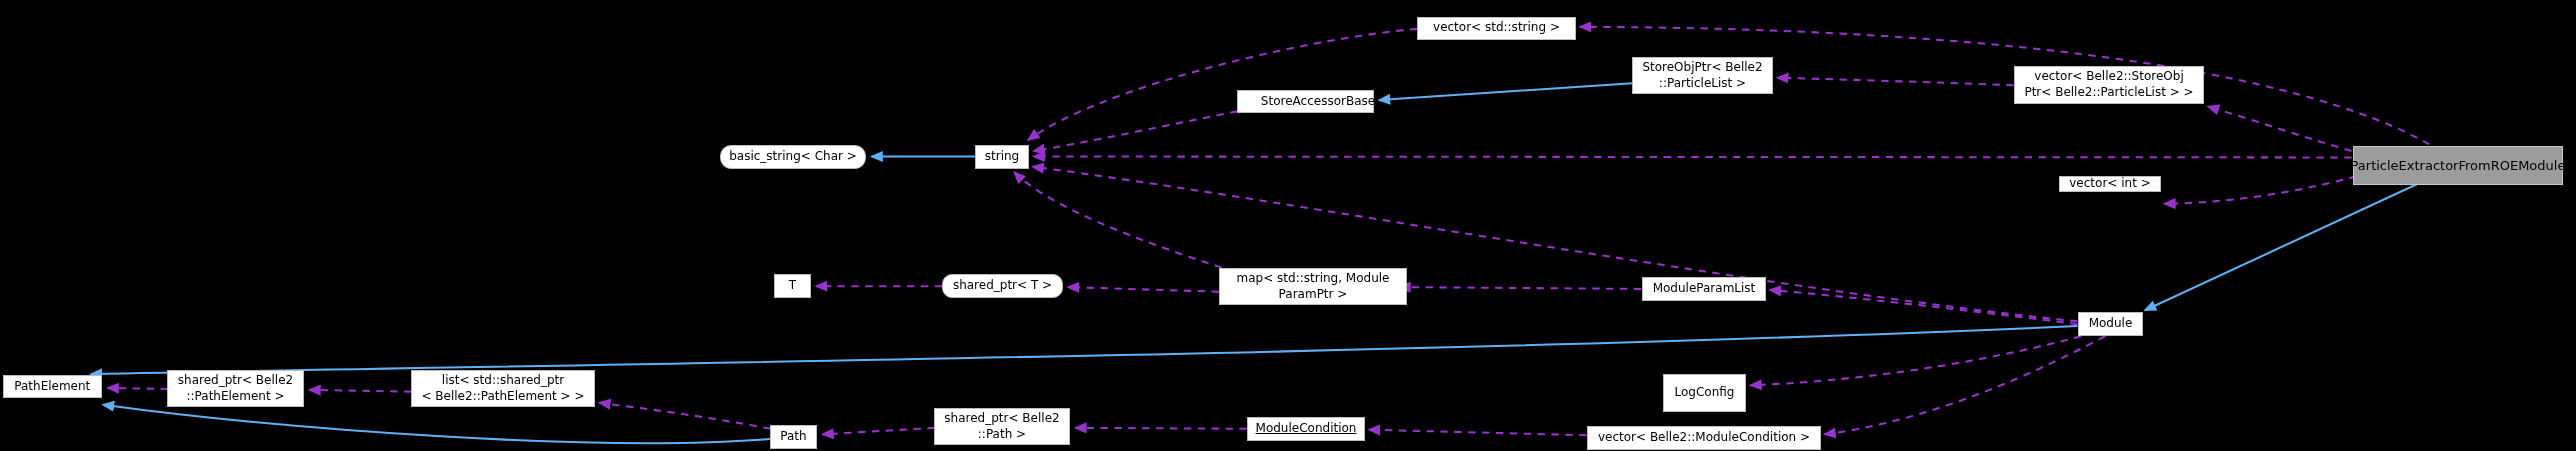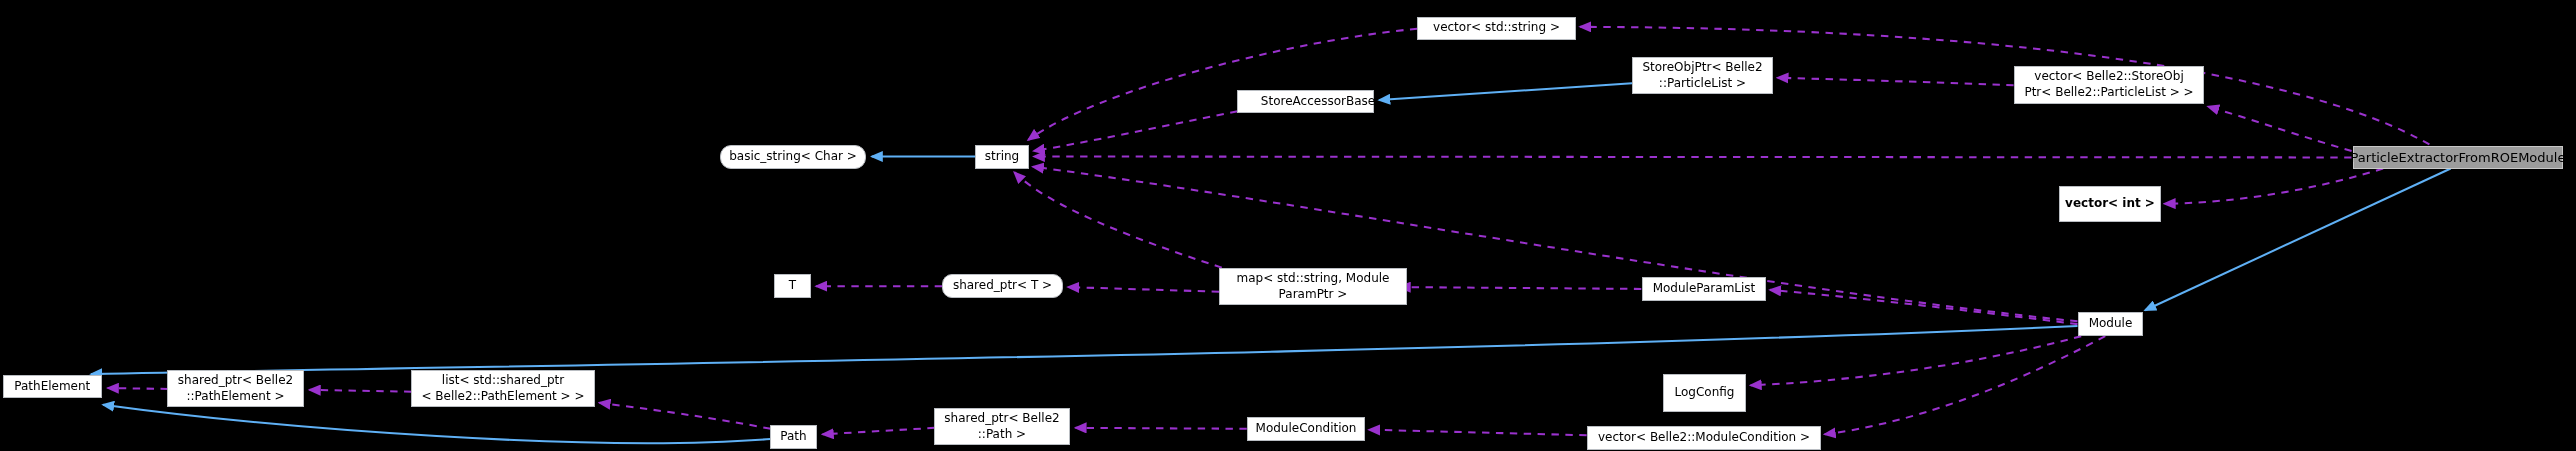--- a/index.html
+++ b/index.html
@@ -94,34 +94,34 @@
     </svg>
   <div>
       <div class="node" style="left: 720px; top: 145px; width: 146px; height: 24px; border-radius: 11px;">basic_string&lt; Char &gt;</div>
       <div class="node" style="left: 975px; top: 145px; width: 54px; height: 24px;">string</div>
       <div class="node" style="left: 1417px; top: 16.7px; width: 159px; height: 23px;">vector&lt; std::string &gt;</div>
       <div class="node" style="left: 1632px; top: 57px; width: 141px; height: 37px;">StoreObjPtr&lt; Belle2
 ::ParticleList &gt;</div>
       <div class="node" style="left: 2014px; top: 66px; width: 190px; height: 38px;">vector&lt; Belle2::StoreObj
 Ptr&lt; Belle2::ParticleList &gt; &gt;</div>
       <div class="node" style="left: 1237px; top: 90px; width: 137px; height: 23px; padding-left: 25px;">StoreAccessorBase</div>
-      <div class="node highlight" style="left: 2353px; top: 146px; width: 210px; height: 23px;">ParticleExtractorFromROEModule</div>
-      <div class="node" style="left: 2059px; top: 186px; width: 102px; height: 36px; font-weight: bold;">vector&lt; int &gt;</div>
+      <div class="node highlight" style="left: 2353px; top: 146px; width: 210px; height: 39px;">ParticleExtractorFromROEModule</div>
+      <div class="node" style="left: 2059px; top: 176px; width: 102px; height: 16px;">vector&lt; int &gt;</div>
       <div class="node" style="left: 1219px; top: 268px; width: 188px; height: 37px;">map&lt; std::string, Module
 ParamPtr &gt;</div>
       <div class="node" style="left: 942px; top: 274px; width: 121px; height: 24px; border-radius: 10px;">shared_ptr&lt; T &gt;</div>
       <div class="node" style="left: 774px; top: 274px; width: 37px; height: 24px;">T</div>
       <div class="node" style="left: 1642px; top: 277px; width: 124px; height: 24px;">ModuleParamList</div>
       <div class="node" style="left: 2078px; top: 312px; width: 65px; height: 24px;">Module</div>
       <div class="node" style="left: 2.8px; top: 375px; width: 99px; height: 23px;">PathElement</div>
       <div class="node" style="left: 167px; top: 370px; width: 137px; height: 37px;">shared_ptr&lt; Belle2
 ::PathElement &gt;</div>
       <div class="node" style="left: 411px; top: 370px; width: 184px; height: 37px;">list&lt; std::shared_ptr
 &lt; Belle2::PathElement &gt; &gt;</div>
       <div class="node" style="left: 1663px; top: 374px; width: 83px; height: 38px;">LogConfig</div>
       <div class="node" style="left: 770px; top: 425px; width: 47px; height: 24px;">Path</div>
       <div class="node" style="left: 934px; top: 408px; width: 136px; height: 37px;">shared_ptr&lt; Belle2
 ::Path &gt;</div>
-      <div class="node" style="left: 1247px; top: 417px; width: 118px; height: 24px;">ModuleCondition</div>
+      <div class="node" style="left: 1247px; top: 417px; width: 118px; height: 24px; text-decoration: underline;">ModuleCondition</div>
       <div class="node" style="left: 1587px; top: 426px; width: 234px; height: 24px;">vector&lt; Belle2::ModuleCondition &gt;</div>
     </div>
 </div>
 
 
 </body></html>

